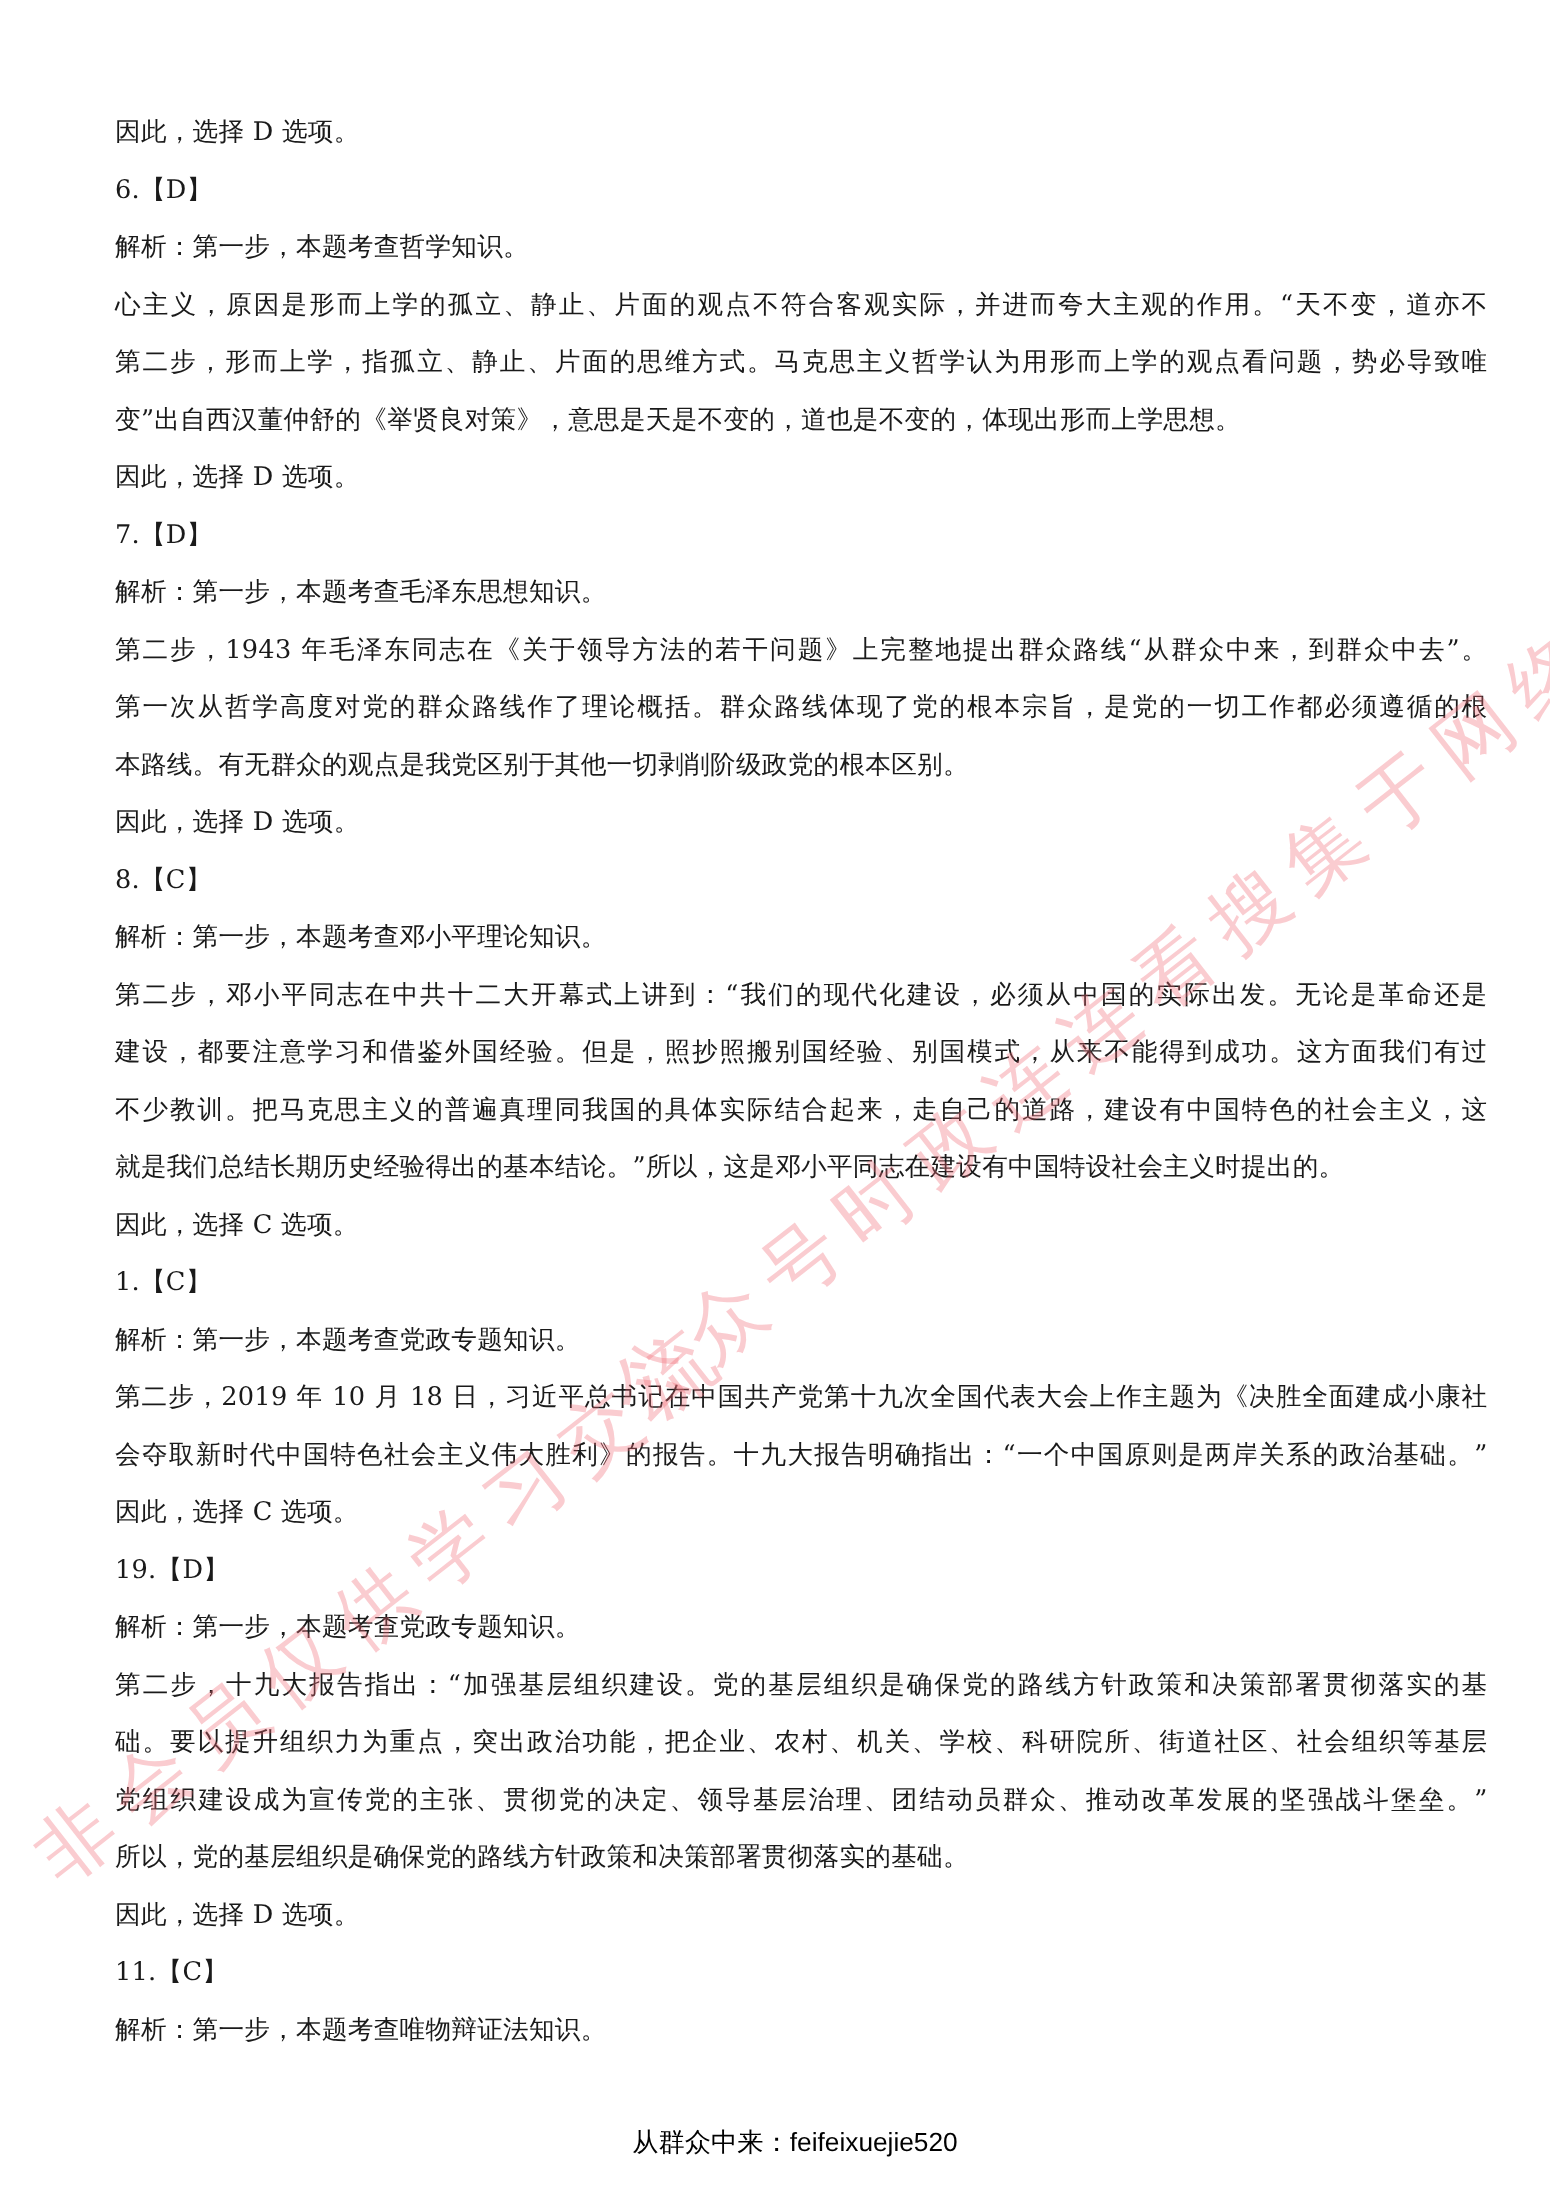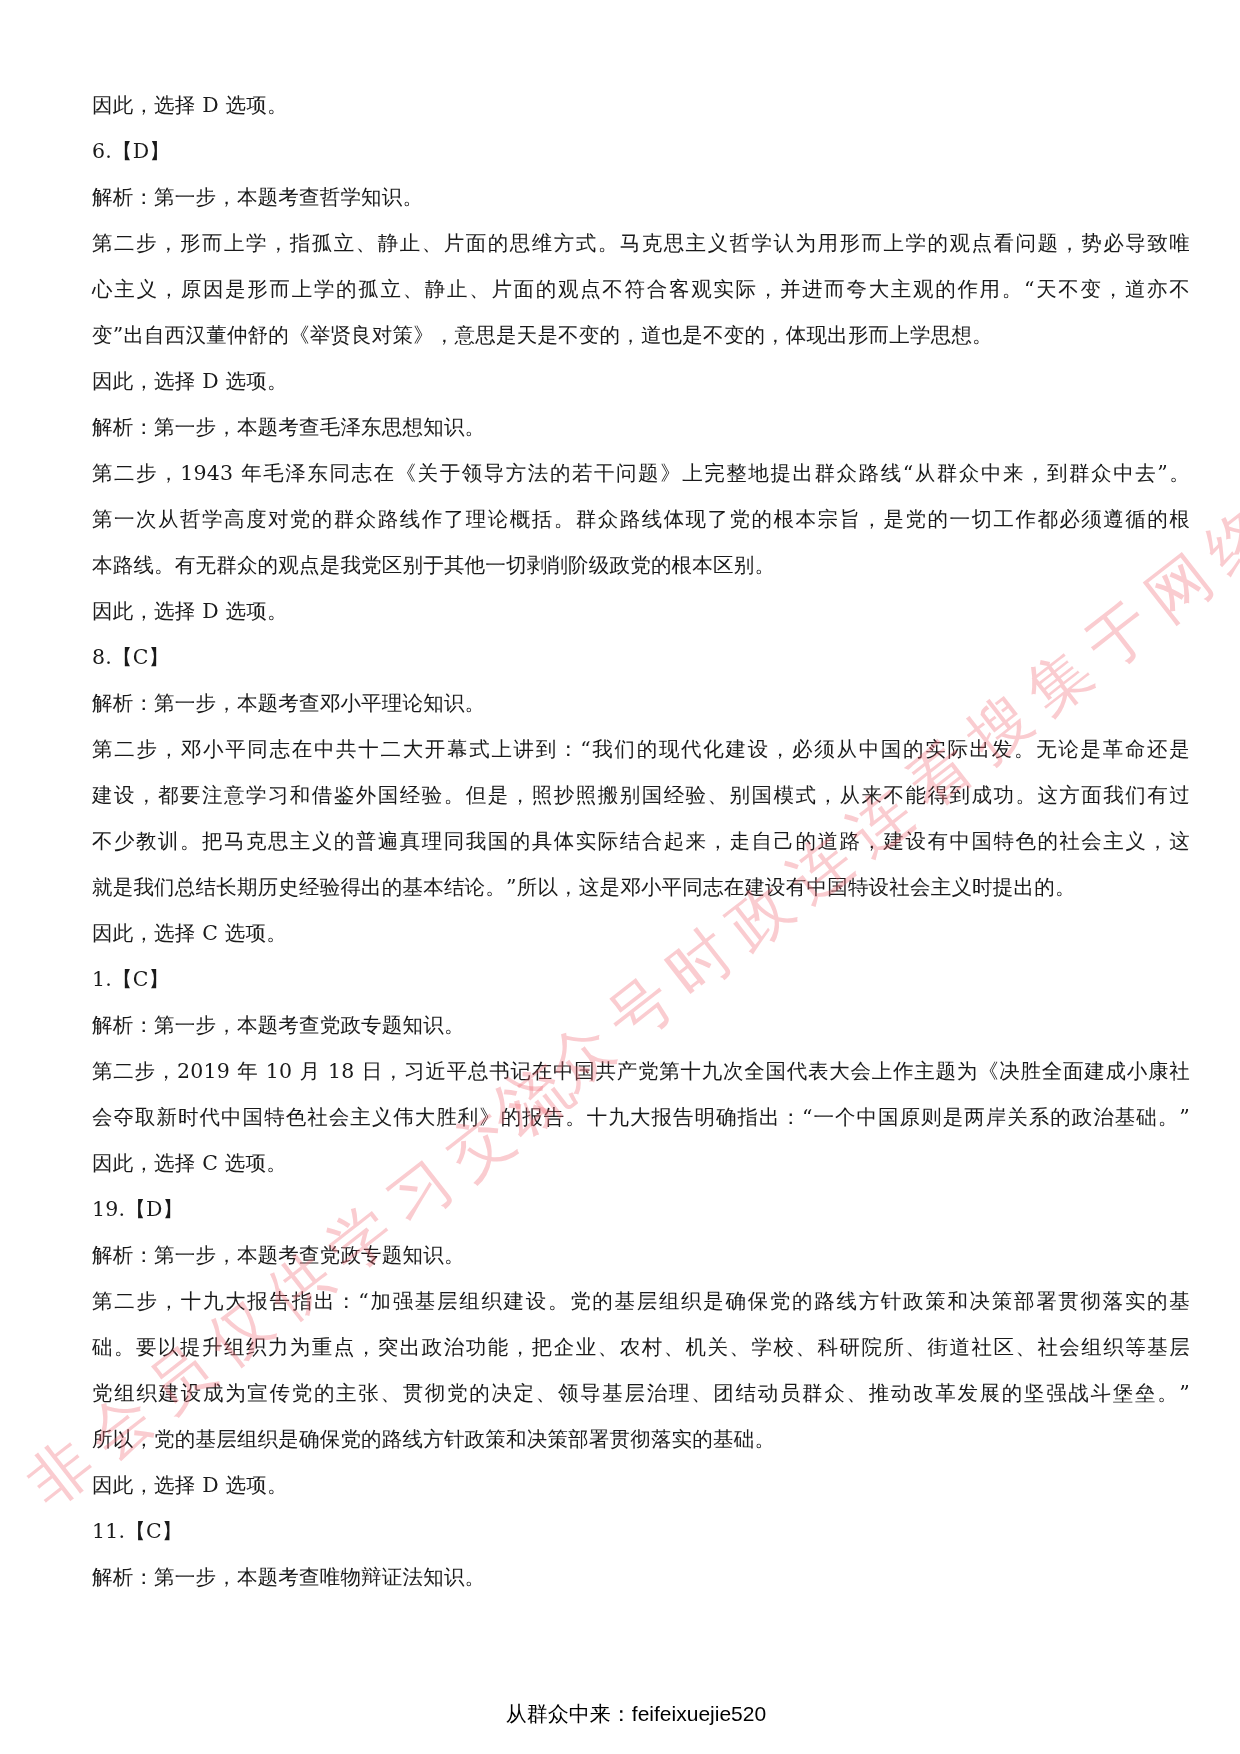--- a/index.html
+++ b/index.html
@@ -31,24 +31,25 @@
   .footer .id { font-family: "Liberation Sans", "DejaVu Sans", sans-serif; font-weight: normal; }
 </style>
 </head>
 <body>
 
 <div class="page">
   <div class="content" id="content">
       <div class="line">因此，选择 D 选项。</div>
       <div class="line">6.【D】</div>
       <div class="line">解析：第一步，本题考查哲学知识。</div>
+      <div class="line just">心主义，原因是形而上学的孤立、静止、片面的观点不符合客观实际，并进而夸大主观的作用。“天不变，道亦不</div>
       <div class="line just">第二步，形而上学，指孤立、静止、片面的思维方式。马克思主义哲学认为用形而上学的观点看问题，势必导致唯</div>
-      <div class="line just">心主义，原因是形而上学的孤立、静止、片面的观点不符合客观实际，并进而夸大主观的作用。“天不变，道亦不</div>
       <div class="line">变”出自西汉董仲舒的《举贤良对策》，意思是天是不变的，道也是不变的，体现出形而上学思想。</div>
       <div class="line">因此，选择 D 选项。</div>
+      <div class="line">7.【D】</div>
       <div class="line">解析：第一步，本题考查毛泽东思想知识。</div>
       <div class="line just">第二步，1943 年毛泽东同志在《关于领导方法的若干问题》上完整地提出群众路线“从群众中来，到群众中去”。</div>
       <div class="line just">第一次从哲学高度对党的群众路线作了理论概括。群众路线体现了党的根本宗旨，是党的一切工作都必须遵循的根</div>
       <div class="line">本路线。有无群众的观点是我党区别于其他一切剥削阶级政党的根本区别。</div>
       <div class="line">因此，选择 D 选项。</div>
       <div class="line">8.【C】</div>
       <div class="line">解析：第一步，本题考查邓小平理论知识。</div>
       <div class="line just">第二步，邓小平同志在中共十二大开幕式上讲到：“我们的现代化建设，必须从中国的实际出发。无论是革命还是</div>
       <div class="line just">建设，都要注意学习和借鉴外国经验。但是，照抄照搬别国经验、别国模式，从来不能得到成功。这方面我们有过</div>
       <div class="line just">不少教训。把马克思主义的普遍真理同我国的具体实际结合起来，走自己的道路，建设有中国特色的社会主义，这</div>

